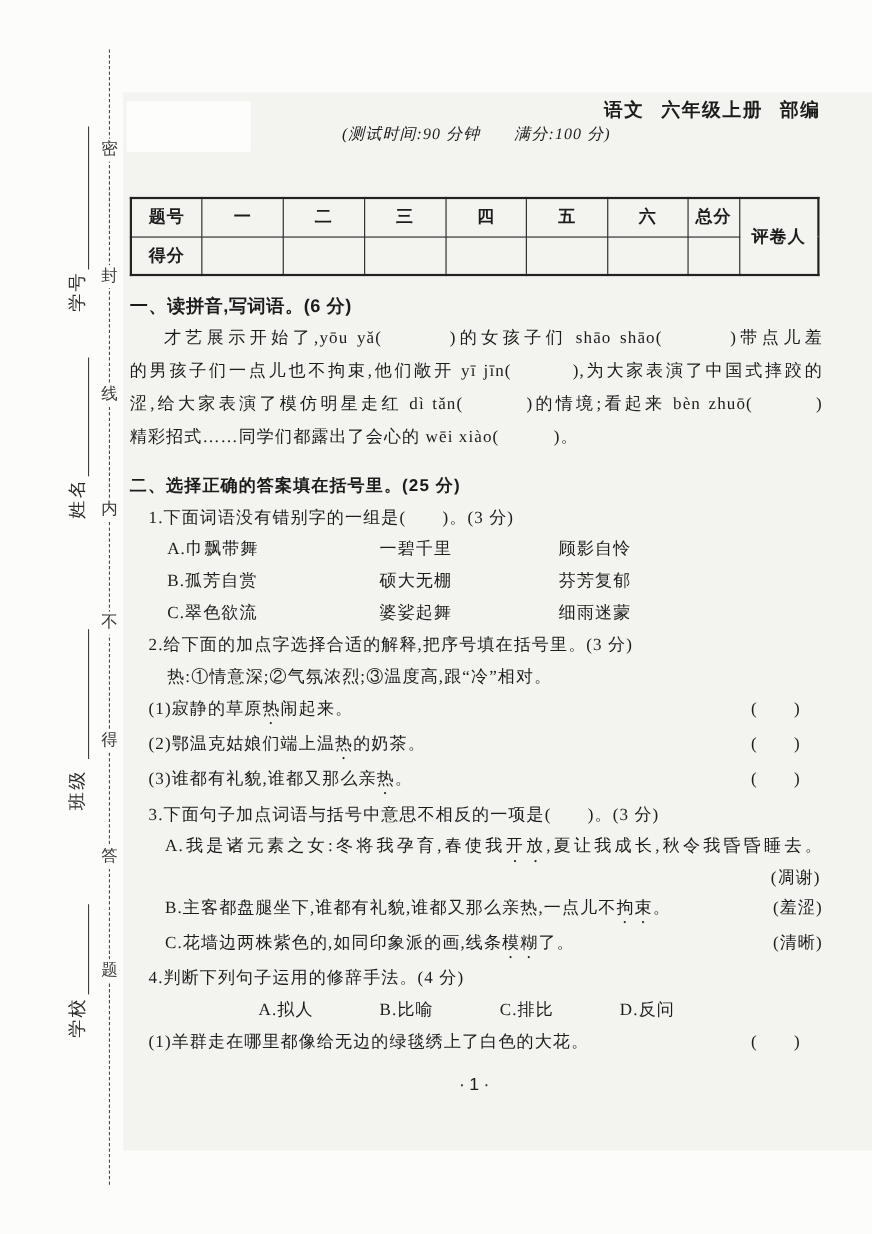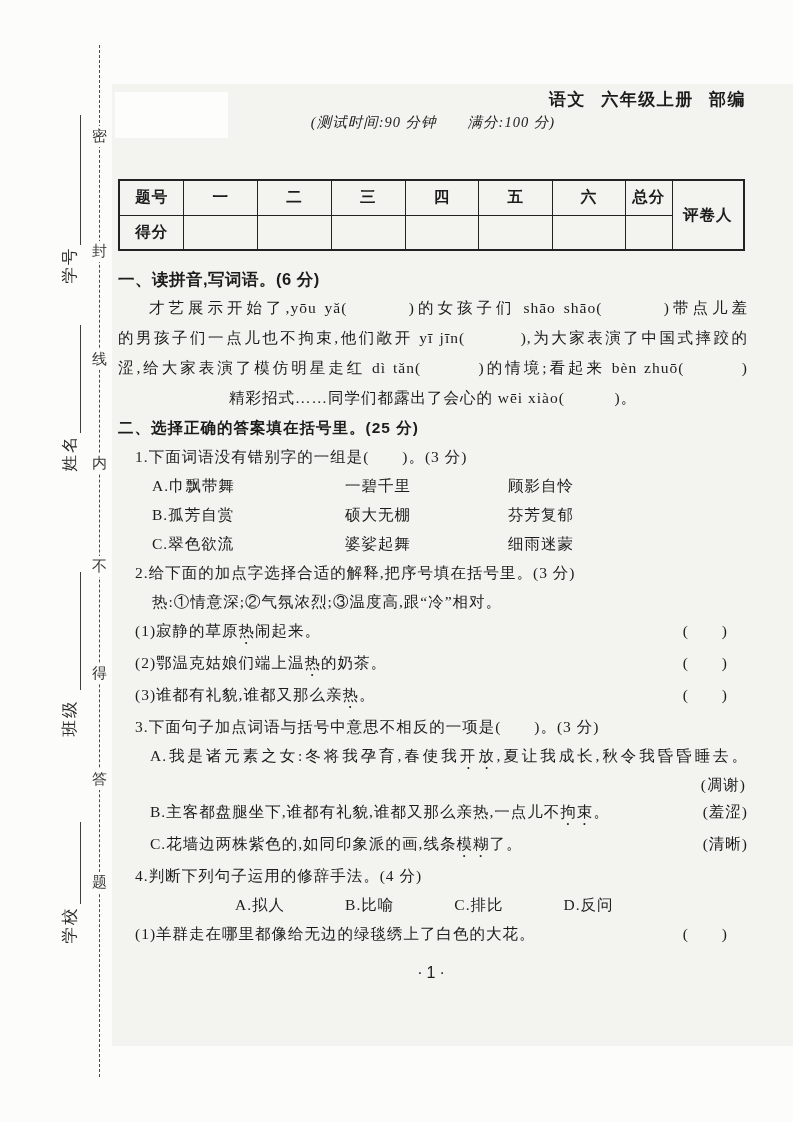--- a/index.html
+++ b/index.html
@@ -40,25 +40,25 @@
   table.score-table { margin-top:46px; width:627px; border-collapse:collapse;
     font-family:"Liberation Sans","DejaVu Sans",sans-serif; font-size:15.5px; font-weight:600; }
   table.score-table td { border:1.2px solid #222; height:35px; text-align:center;
     vertical-align:middle; letter-spacing:1px;margin-left:42px; }
   table.score-table { border:2px solid #222; }
   td.grader-cell { border-left:2.6px solid #222; }
 
   .sec-heading { font-family:"Liberation Sans","DejaVu Sans",sans-serif; font-weight:bold;
     font-size:16.5px; letter-spacing:0.5px; }
   .s1-heading { margin-top:14px; line-height:28px; }
-  .para-line { font-size:15.5px; line-height:30px; letter-spacing:1px;text-align:center; }
+  .para-line { font-size:15.5px; line-height:30px; letter-spacing:1px; }
   .jline { text-align:justify; text-align-last:justify; }
   .indent2 { text-indent:2em; }
 
-  .s2-heading { line-height:29px; margin-top:0; }
+  .s2-heading { line-height:29px; margin-top:14px; }
   .q-line { font-size:15.5px; line-height:29px; letter-spacing:1px; }
   .stem { padding-left:17px; }
   .opt-row { display:flex; padding-left:34px; }
   .opt-row .c1 { width:193px; } .opt-row .c2 { width:163px; } .opt-row .c3 { flex:1; }
   .item-row { display:flex; padding-left:17px; }
   .item-row .itext { white-space:nowrap; }
   .item-row .spacer { flex:1; }
   .item-row .blank { margin-right:20px; }
   .note-line { padding-left:34px; }
   .q3a-line { padding-left:32px; }

